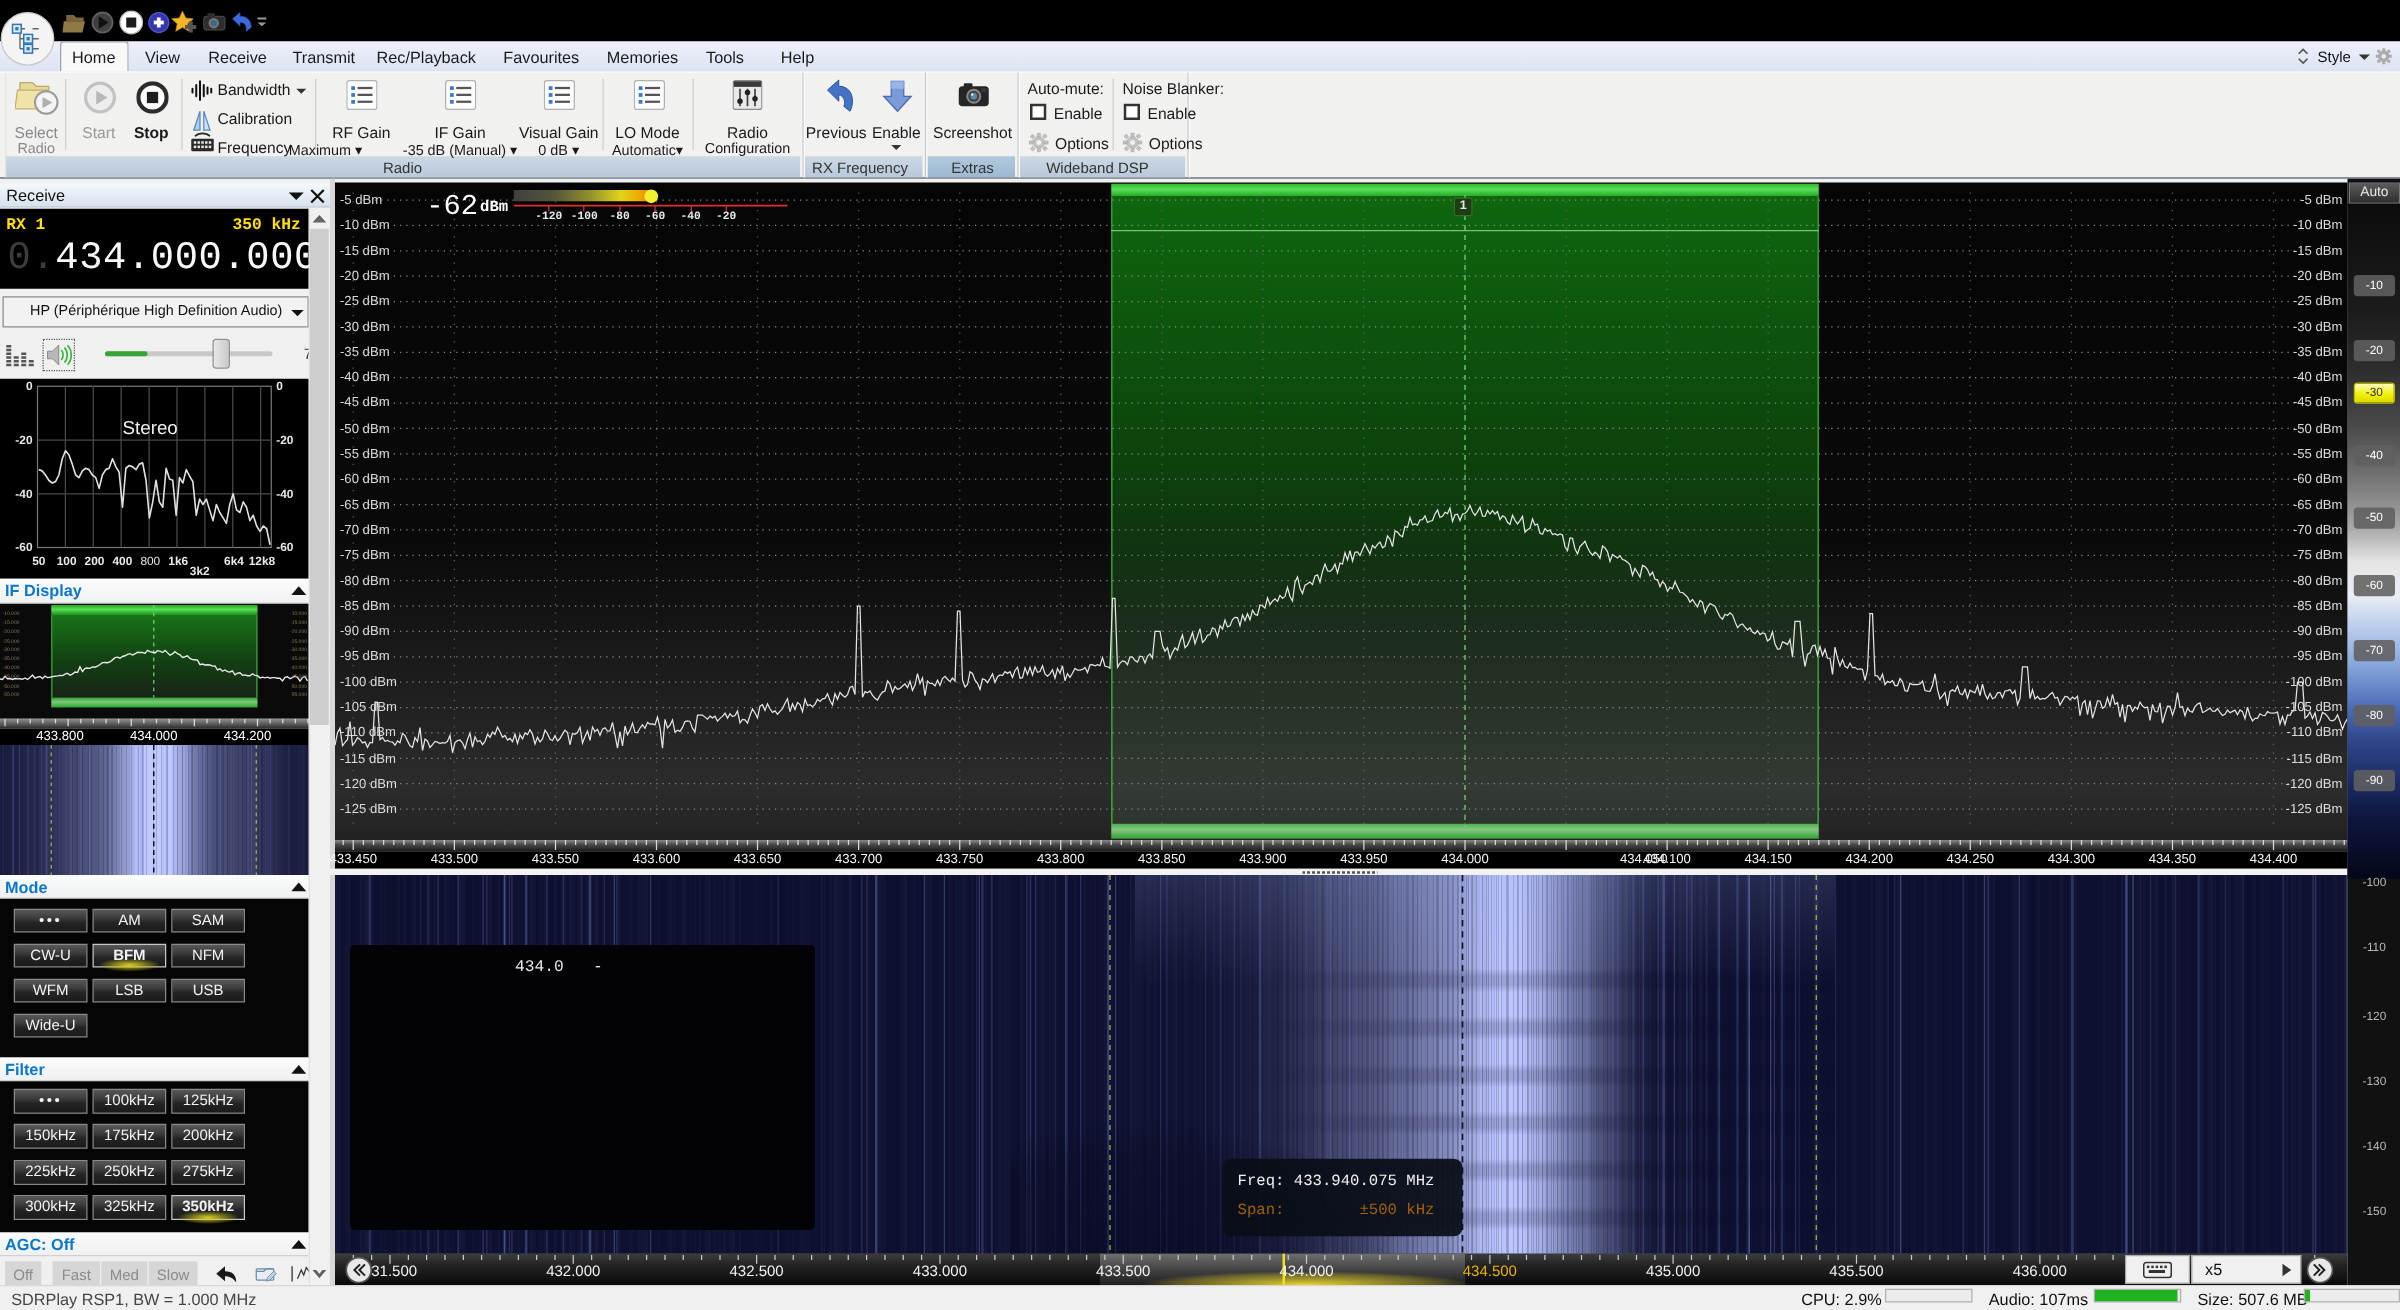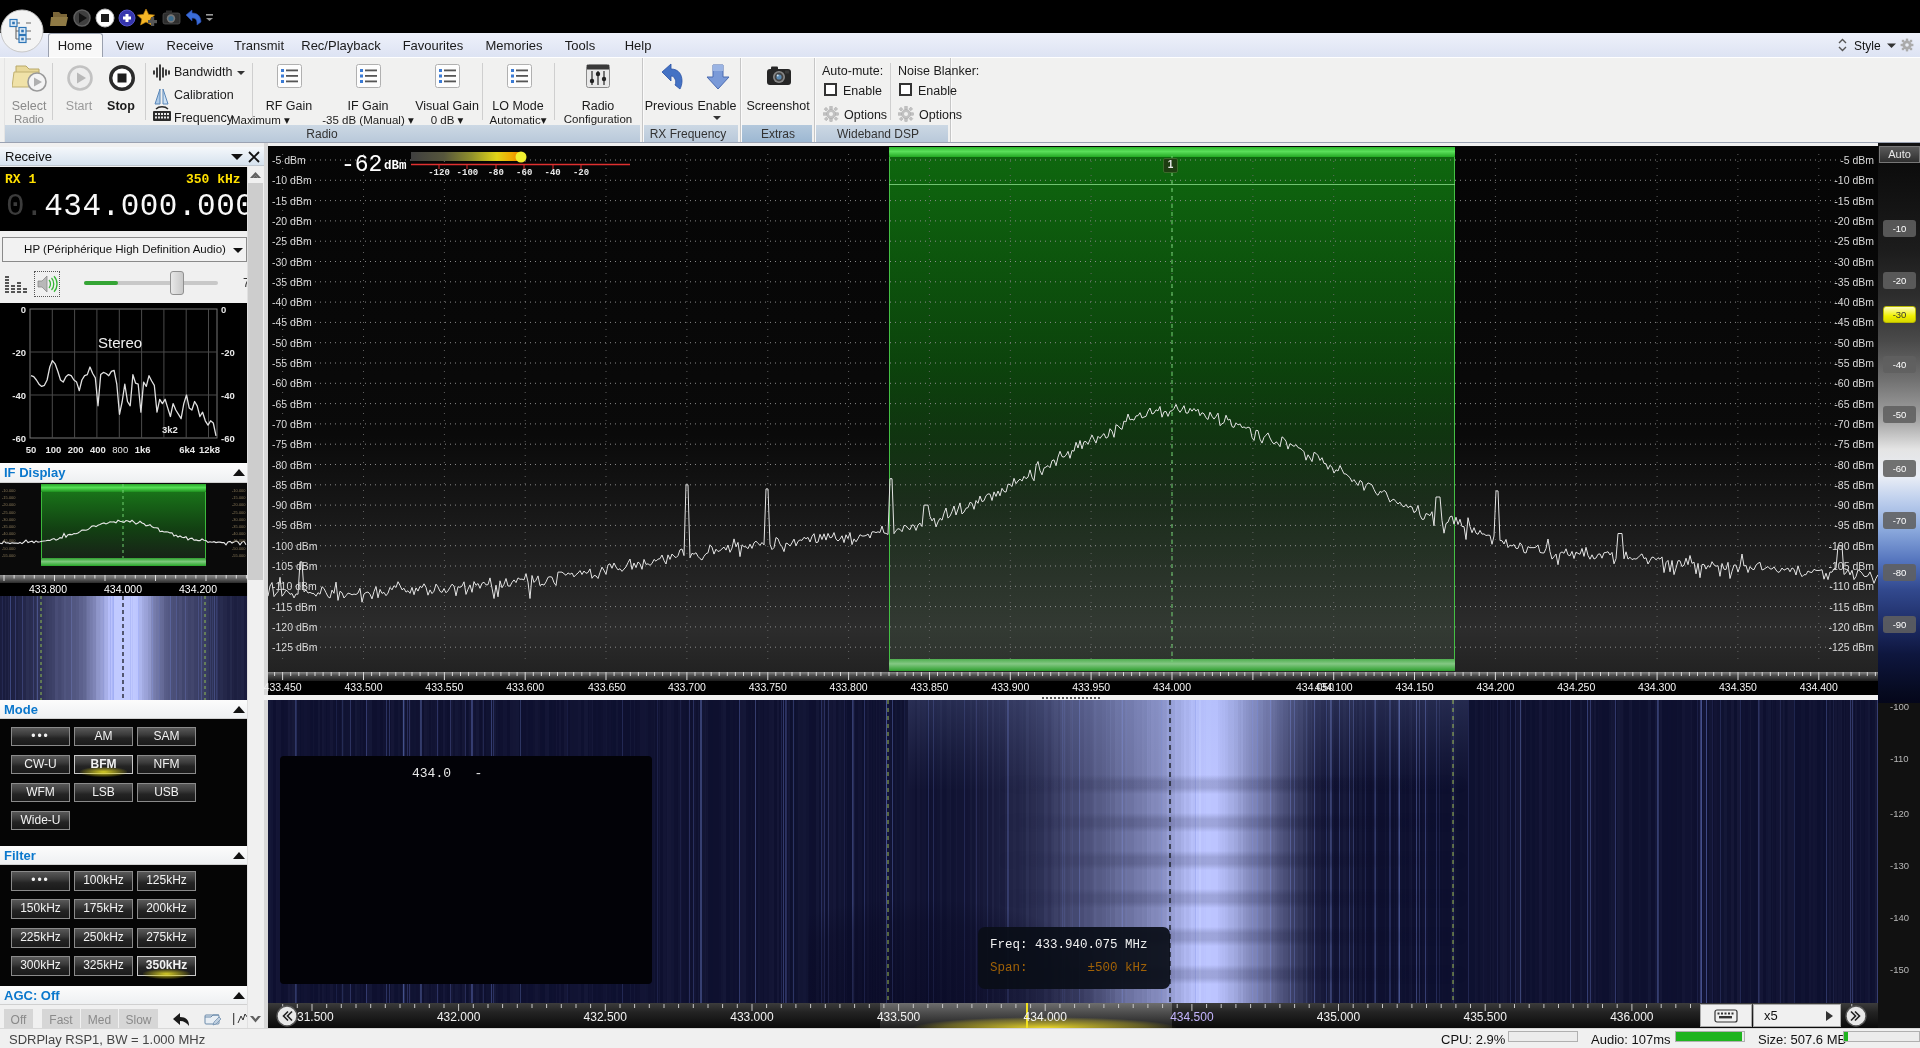--- a/index.html
+++ b/index.html
@@ -359,21 +359,21 @@
 <div class="ab" style="left:4px;top:390.0px;white-space:nowrap;font-size:9.5px;font-weight:bold;color:#e8e8e8;width:22px;text-align:right">-40</div>
 <div class="ab" style="left:221px;top:390.0px;white-space:nowrap;font-size:9.5px;font-weight:bold;color:#e8e8e8">-40</div>
 <div class="ab" style="left:4px;top:433.0px;white-space:nowrap;font-size:9.5px;font-weight:bold;color:#e8e8e8;width:22px;text-align:right">-60</div>
 <div class="ab" style="left:221px;top:433.0px;white-space:nowrap;font-size:9.5px;font-weight:bold;color:#e8e8e8">-60</div>
 <div class="ab" style="left:18.0px;top:444px;white-space:nowrap;font-size:9.5px;font-weight:bold;color:#e8e8e8;width:26px;text-align:center">50</div>
 <div class="ab" style="left:40.315035799522676px;top:444px;white-space:nowrap;font-size:9.5px;font-weight:bold;color:#e8e8e8;width:26px;text-align:center">100</div>
 <div class="ab" style="left:62.63007159904535px;top:444px;white-space:nowrap;font-size:9.5px;font-weight:bold;color:#e8e8e8;width:26px;text-align:center">200</div>
 <div class="ab" style="left:84.94510739856801px;top:444px;white-space:nowrap;font-size:9.5px;font-weight:bold;color:#e8e8e8;width:26px;text-align:center">400</div>
 <div class="ab" style="left:107.26014319809069px;top:444px;white-space:nowrap;font-size:9.5px;font-weight:normal;color:#e8e8e8;width:26px;text-align:center">800</div>
 <div class="ab" style="left:129.57517899761336px;top:444px;white-space:nowrap;font-size:9.5px;font-weight:bold;color:#e8e8e8;width:26px;text-align:center">1k6</div>
-<div class="ab" style="left:151.89021479713603px;top:424px;white-space:nowrap;font-size:9.5px;font-weight:bold;color:#e8e8e8;width:26px;text-align:right">3k2</div>
+<div class="ab" style="left:151.89021479713603px;top:452px;white-space:nowrap;font-size:9.5px;font-weight:bold;color:#e8e8e8;width:26px;text-align:left">3k2</div>
 <div class="ab" style="left:174.2052505966587px;top:444px;white-space:nowrap;font-size:9.5px;font-weight:bold;color:#e8e8e8;width:26px;text-align:center">6k4</div>
 <div class="ab" style="left:196.52028639618138px;top:444px;white-space:nowrap;font-size:9.5px;font-weight:bold;color:#e8e8e8;width:26px;text-align:center">12k8</div>
 <div class="ab" style="left:0px;top:463px;width:247px;height:20px;background:linear-gradient(#fcfcfc,#eef0f2);border-bottom:1px solid #d0d0d0;border-top:1px solid #fff"></div>
 <div class="ab" style="left:4px;top:465px;white-space:nowrap;font-size:13px;font-weight:bold;color:#0a77cc">IF Display</div>
 <svg class="ab" style="left:233px;top:469px" width="12" height="8">
     <path d="M6 0 l6 7 h-12 z" fill="#111"></path>
   </svg>
 <div class="ab" style="left:0px;top:483px;width:247px;height:92px;background:#0a0a0a"></div>
 <div class="ab" style="left:41px;top:484px;width:165px;height:8px;background:linear-gradient(#28a428,#55e055 45%,#1e8f1e)"></div>
 <div class="ab" style="left:41px;top:492px;width:165px;height:66px;background:linear-gradient(rgba(30,150,30,.75),rgba(25,110,25,.55) 55%,rgba(50,80,50,.35));border-left:1px solid #3cb83c;border-right:1px solid #3cb83c"></div>
@@ -1020,21 +1020,21 @@
     <line x1="1583.1" y1="0" x2="1583.1" y2="4" stroke="#d8d8d8" stroke-width="1"></line>
     <line x1="1591.2" y1="0" x2="1591.2" y2="4" stroke="#d8d8d8" stroke-width="1"></line>
     <line x1="1599.3" y1="0" x2="1599.3" y2="4" stroke="#d8d8d8" stroke-width="1"></line>
     <line x1="1607.4" y1="0" x2="1607.4" y2="4" stroke="#d8d8d8" stroke-width="1"></line>
   </svg>
 <div class="ab" style="left:268px;top:681px;width:1610px;height:14px;background:#000"></div>
 <div class="ab" style="left:252.64999999998167px;top:681px;white-space:nowrap;width:60px;text-align:center;font-size:10.5px;color:#f4f4f4">433.450</div>
 <div class="ab" style="left:333.5px;top:681px;white-space:nowrap;width:60px;text-align:center;font-size:10.5px;color:#f4f4f4">433.500</div>
 <div class="ab" style="left:414.3500000000183px;top:681px;white-space:nowrap;width:60px;text-align:center;font-size:10.5px;color:#f4f4f4">433.550</div>
 <div class="ab" style="left:495.1999999999448px;top:681px;white-space:nowrap;width:60px;text-align:center;font-size:10.5px;color:#f4f4f4">433.600</div>
-<div class="ab" style="left:588px;top:681px;white-space:nowrap;width:60px;text-align:left;font-size:10.5px;color:#f4f4f4">433.650</div>
+<div class="ab" style="left:565px;top:681px;white-space:nowrap;width:60px;text-align:right;font-size:10.5px;color:#f4f4f4">433.650</div>
 <div class="ab" style="left:656.8999999999817px;top:681px;white-space:nowrap;width:60px;text-align:center;font-size:10.5px;color:#f4f4f4">433.700</div>
 <div class="ab" style="left:737.75px;top:681px;white-space:nowrap;width:60px;text-align:center;font-size:10.5px;color:#f4f4f4">433.750</div>
 <div class="ab" style="left:818.6000000000183px;top:681px;white-space:nowrap;width:60px;text-align:center;font-size:10.5px;color:#f4f4f4">433.800</div>
 <div class="ab" style="left:899.4499999999448px;top:681px;white-space:nowrap;width:60px;text-align:center;font-size:10.5px;color:#f4f4f4">433.850</div>
 <div class="ab" style="left:980.2999999999632px;top:681px;white-space:nowrap;width:60px;text-align:center;font-size:10.5px;color:#f4f4f4">433.900</div>
 <div class="ab" style="left:1061.1499999999817px;top:681px;white-space:nowrap;width:60px;text-align:center;font-size:10.5px;color:#f4f4f4">433.950</div>
 <div class="ab" style="left:1142.0px;top:681px;white-space:nowrap;width:60px;text-align:center;font-size:10.5px;color:#f4f4f4">434.000</div>
 <div class="ab" style="left:1285px;top:681px;white-space:nowrap;width:60px;text-align:center;font-size:10.5px;color:#f4f4f4">434.050</div>
 <div class="ab" style="left:1303.6999999999448px;top:681px;white-space:nowrap;width:60px;text-align:center;font-size:10.5px;color:#f4f4f4">434.100</div>
 <div class="ab" style="left:1384.5499999999633px;top:681px;white-space:nowrap;width:60px;text-align:center;font-size:10.5px;color:#f4f4f4">434.150</div>
@@ -2083,21 +2083,21 @@
     <line x1="1558.5" y1="1" x2="1558.5" y2="5" stroke="#c8c8c8" stroke-width="1"></line>
     <line x1="1573.2" y1="1" x2="1573.2" y2="5" stroke="#c8c8c8" stroke-width="1"></line>
     <line x1="1587.8" y1="1" x2="1587.8" y2="5" stroke="#c8c8c8" stroke-width="1"></line>
   </svg>
 <div class="ab" style="left:279.0px;top:1010px;white-space:nowrap;width:66px;text-align:center;font-size:12px;color:#f2f2f2">431.500</div>
 <div class="ab" style="left:425.65px;top:1010px;white-space:nowrap;width:66px;text-align:center;font-size:12px;color:#f2f2f2">432.000</div>
 <div class="ab" style="left:572.3px;top:1010px;white-space:nowrap;width:66px;text-align:center;font-size:12px;color:#f2f2f2">432.500</div>
 <div class="ab" style="left:718.95px;top:1010px;white-space:nowrap;width:66px;text-align:center;font-size:12px;color:#f2f2f2">433.000</div>
 <div class="ab" style="left:865.6px;top:1010px;white-space:nowrap;width:66px;text-align:center;font-size:12px;color:#f2f2f2">433.500</div>
 <div class="ab" style="left:1012.25px;top:1010px;white-space:nowrap;width:66px;text-align:center;font-size:12px;color:#f2f2f2">434.000</div>
-<div class="ab" style="left:1158.9px;top:1010px;white-space:nowrap;width:66px;text-align:center;font-size:12px;color:#c4b5fd">434.500</div>
+<div class="ab" style="left:1158.9px;top:1010px;white-space:nowrap;width:66px;text-align:center;font-size:12px;color:#eab308">434.500</div>
 <div class="ab" style="left:1305.55px;top:1010px;white-space:nowrap;width:66px;text-align:center;font-size:12px;color:#f2f2f2">435.000</div>
 <div class="ab" style="left:1452.2px;top:1010px;white-space:nowrap;width:66px;text-align:center;font-size:12px;color:#f2f2f2">435.500</div>
 <div class="ab" style="left:1598.8500000000001px;top:1010px;white-space:nowrap;width:66px;text-align:center;font-size:12px;color:#f2f2f2">436.000</div>
 <svg class="ab" style="left:276px;top:1005px" width="22" height="22" viewBox="0 0 22 22">
 <circle cx="11" cy="11" r="10" fill="#e8e8e8" stroke="#555" stroke-width="1.4"></circle>
 <path d="M12 6.5 L7.5 11 12 15.5 M16 6.5 L11.5 11 16 15.5" fill="none" stroke="#222" stroke-width="1.6"></path>
 </svg>
 <div class="ab" style="left:1700px;top:1004px;width:52px;height:23px;background:#f0f0f0;border:1px solid #aaa"></div>
 <svg class="ab" style="left:1714px;top:1009px" width="24" height="14" viewBox="0 0 24 14">
 <rect x="1" y="1" width="22" height="12" rx="2" fill="none" stroke="#333" stroke-width="1.2"></rect>

